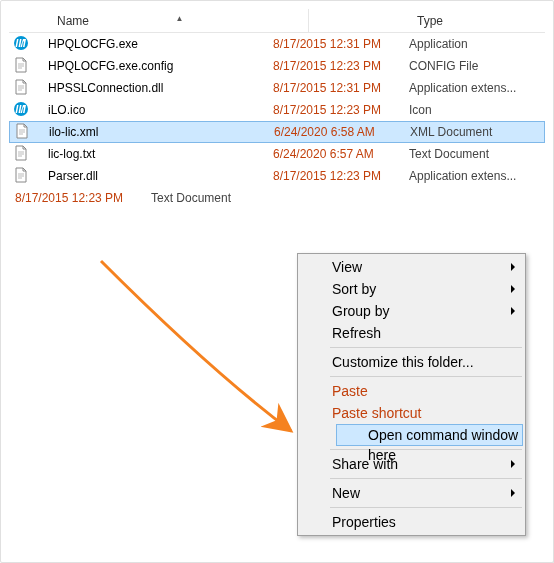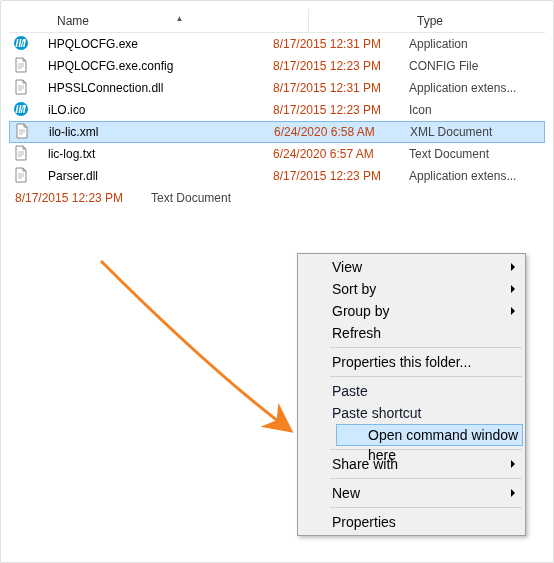--- a/index.html
+++ b/index.html
@@ -14,21 +14,21 @@
   .rows { }
   .row { display: flex; height: 22px; align-items: center; }
   .row.selected { background: #cde8ff; border: 1px solid #7fb8e9; height: 22px; }
   .cell-name { width: 258px; padding-left: 4px; display: flex; align-items: center; gap: 19px; overflow: hidden; white-space: nowrap; }
   .cell-date { width: 120px; padding-left: 6px; color: #c2410c; white-space: nowrap; }
   .cell-type { flex: 1; padding-left: 6px; color: #444; white-space: nowrap; overflow: hidden; text-overflow: ellipsis; margin-left: 16px; }
   .ficon { width: 16px; height: 16px; flex: none; }
   .ctx { position: absolute; left: 296px; top: 252px; width: 229px; background: #f0f0f0; border: 1px solid #a0a0a0; box-shadow: 2px 2px 4px rgba(0,0,0,0.25); font-size: 14px; padding: 2px; }
   .ctx .item { height: 22px; line-height: 22px; padding-left: 32px; position: relative; }
   .ctx .item.sub::after { content: ""; position: absolute; right: 8px; top: 7px; border-left: 4px solid #000; border-top: 4px solid transparent; border-bottom: 4px solid transparent; }
-  .ctx .item.disabled { color: #0f172a; }
+  .ctx .item.disabled { color: #c2410c; }
   .ctx .item.hl { background: #cde8ff; border: 1px solid #7fb8e9; height: 22px; line-height: 20px; padding-left: 31px; margin-left: 36px; }
   .ctx .sep { height: 1px; background: #d0d0d0; margin: 3px 1px 3px 30px; }
   .arrow-svg { position: absolute; left: 90px; top: 250px; pointer-events: none; }
 </style>
 </head>
 <body>
 
 <div class="window">
   <div class="inner">
     <div class="header">
@@ -136,21 +136,21 @@
     </defs>
     <path d="M10,10 Q120,120 200,180" stroke="#f58220" stroke-width="3" fill="none" marker-end="url(#ahead)"></path>
   </svg>
 
   <div class="ctx">
     <div class="item sub"><span>View</span></div>
     <div class="item sub"><span>Sort by</span></div>
     <div class="item sub"><span>Group by</span></div>
     <div class="item"><span>Refresh</span></div>
     <div class="sep"></div>
-    <div class="item"><span>Properties this folder...</span></div>
+    <div class="item"><span>Customize this folder...</span></div>
     <div class="sep"></div>
     <div class="item disabled"><span>Paste</span></div>
     <div class="item disabled"><span>Paste shortcut</span></div>
     <div class="item hl"><span>Open command window here</span></div>
     <div class="sep"></div>
     <div class="item sub"><span>Share with</span></div>
     <div class="sep"></div>
     <div class="item sub"><span>New</span></div>
     <div class="sep"></div>
     <div class="item"><span>Properties</span></div>

